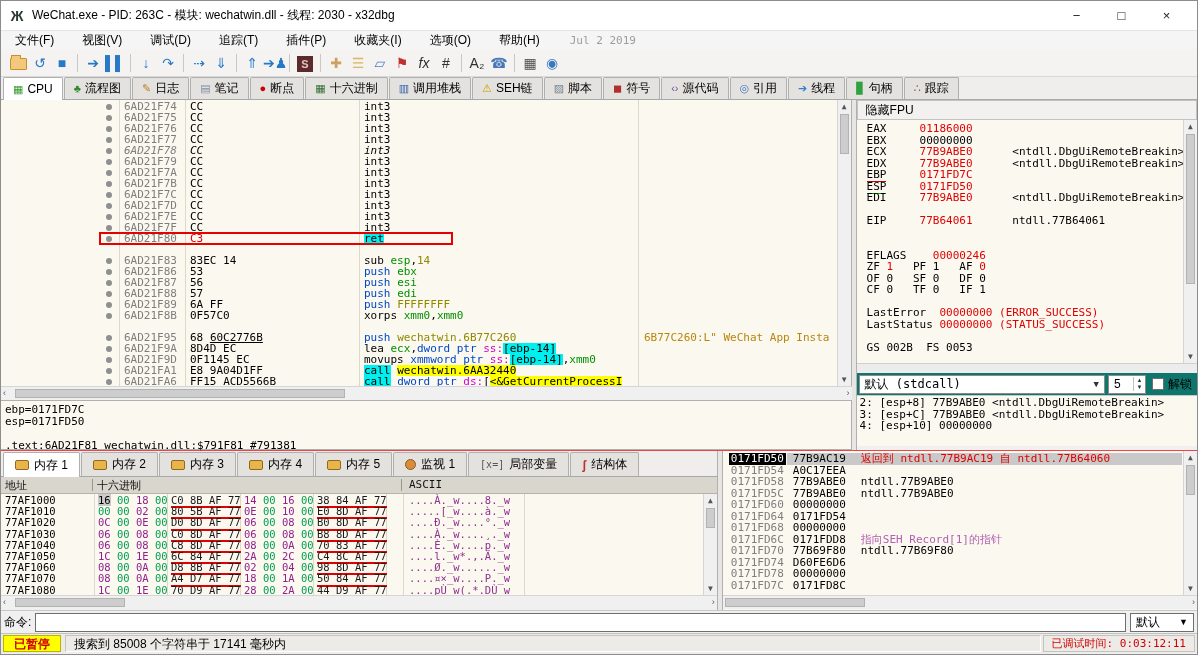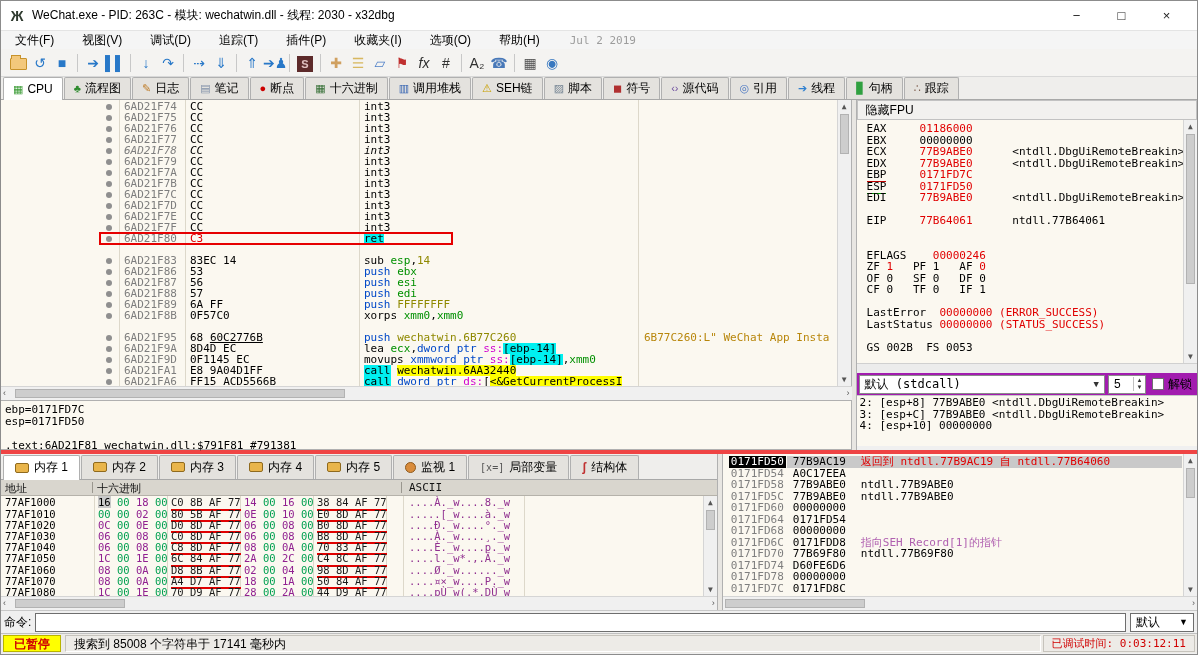--- a/index.html
+++ b/index.html
@@ -64,34 +64,34 @@
   
   .splitter{width:4px;background:#e8e6e2}
   .right{width:342px;display:flex;flex-direction:column;border-left:1px solid #b0b0b0}
   .fpubtn{height:20px;background:#f2f1ef;border:1px solid #c2c2c2;font-size:12px;text-align:left;padding:0 8px;font-family:"Liberation Sans",sans-serif;cursor:default}
   .regview{height:243px;background:#fbf8f0;position:relative;font-family:"DejaVu Sans Mono",monospace;font-size:11px;line-height:11.5px;padding:3px 0 0 10px;overflow:hidden}
   .regline{white-space:pre}
   .sg-rk{color:#000}.sg-rv{color:#e00000}
   .sg-ur{color:#000;border-bottom:1px solid #c00000}.sg-ug{color:#000;border-bottom:1px solid #00a000}
   .reghs{height:10px;background:#ececec;border-top:1px solid #d0d0d0;position:relative}
   .reghs .thumbh{top:1px;height:6px}
-  .convrow{height:22px;display:flex;align-items:center;background:#a21caf;gap:3px;padding:1px 2px}
+  .convrow{height:22px;display:flex;align-items:center;background:#0f766e;gap:3px;padding:1px 2px}
   .combo{flex:1;height:19px;background:#fff;border:1px solid #8a8a8a;font-size:12px;display:flex;align-items:center;justify-content:space-between;padding:0 5px;font-family:"DejaVu Sans Mono",monospace}
   .combo .car{font-size:9px;color:#333}
   .spin{width:38px;height:19px;background:#fff;border:1px solid #8a8a8a;display:flex;align-items:center;font-size:12px}
   .spin .num{flex:1;text-align:left;padding-left:5px}
   .spin .ud{width:12px;display:flex;flex-direction:column;font-size:6px;line-height:7px;color:#333;border-left:1px solid #c0c0c0;text-align:center}
   .chk{display:flex;align-items:center;gap:4px;font-size:12px;padding:0 3px}
   .chk .box{width:12px;height:12px;background:#fff;border:1px solid #707070}
   .argsview{height:51px;background:#fbf8f0;border-top:1px solid #c8c8c8;font-family:"DejaVu Sans Mono",monospace;font-size:11px;line-height:11.7px;padding:1px 0 0 3px;position:relative;overflow:hidden}
   .argrow{white-space:pre}
   .argrow.sel{background:#c9c9c9}
 
   
-  .bottom{height:160px;display:flex;border-top:4px solid #ef4444}
+  .bottom{height:160px;display:flex;border-top:1px solid #ef4444}
   .bleft{width:718px;display:flex;flex-direction:column;border-right:1px solid #b0b0b0}
   .memtabs{height:26px;background:#efeeec;border-bottom:1px solid #a8a8a8;display:flex;align-items:flex-end;padding-left:2px}
   .mtab{height:24px;display:flex;align-items:center;gap:5px;padding:0 11px;font-size:12px;background:#e4e2de;border:1px solid #b0b0b0;border-bottom:none;border-radius:2px 2px 0 0;margin-right:1px;white-space:nowrap}
   .mtab.active{background:#fff;height:25px;margin-bottom:-1px}
   .icon-ram{width:14px;height:10px;background:#e9b54b;border:1px solid #8f6a1e;border-radius:2px;display:inline-block}
   .icon-watch{width:11px;height:11px;background:#d98c3c;border:1px solid #8f5a1e;border-radius:50%;display:inline-block}
   .icon-locals{font-size:10px;color:#555;font-family:"DejaVu Sans Mono",monospace}
   .icon-struct{color:#c03030;font-weight:bold;font-size:12px}
   .memheader{height:17px;background:#d9d6ce;border-bottom:1px solid #b5b2aa;position:relative;font-size:11px;color:#111;line-height:16px}
   .memheader span{position:absolute}

